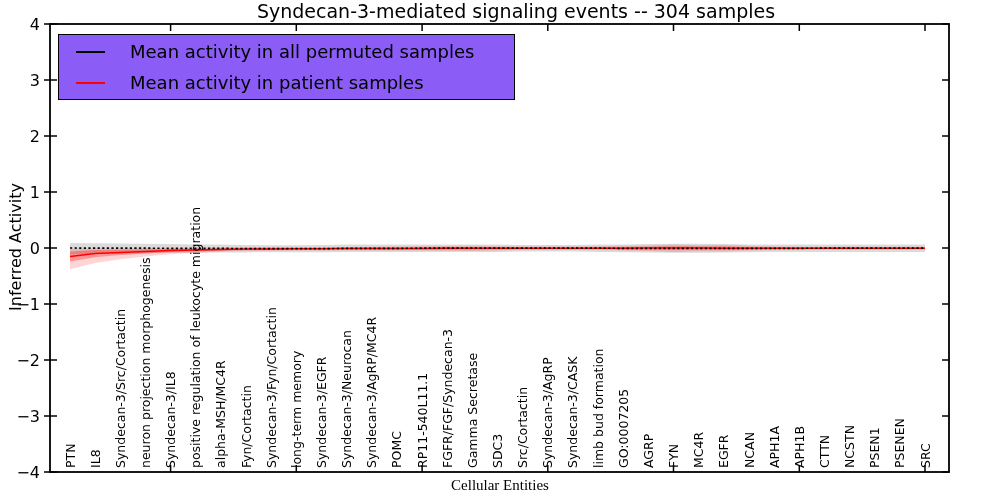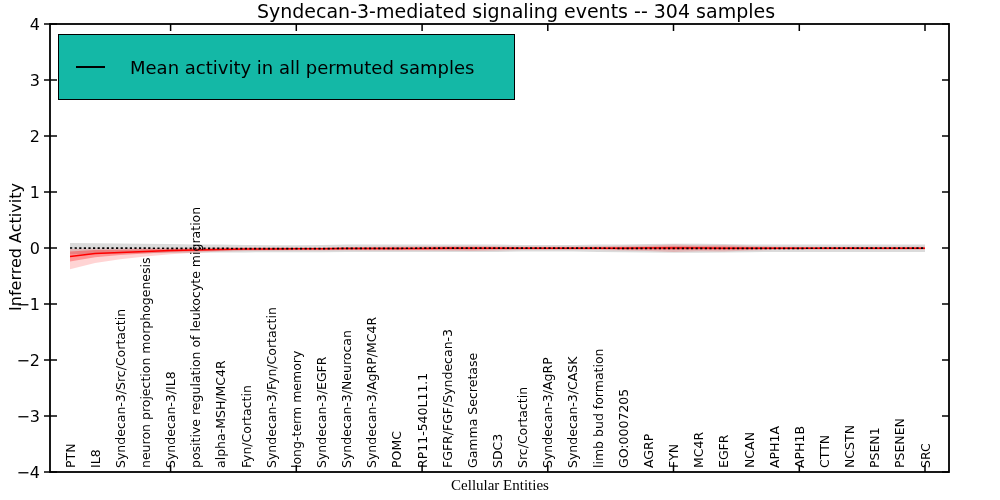--- a/index.html
+++ b/index.html
@@ -7,21 +7,21 @@
     width:1000px;height:500px;position:relative;overflow:hidden;
     background:#ffffff;font-family:"DejaVu Sans","Liberation Sans",sans-serif;color:#000;
   }
   #chart-title{
     position:absolute;top:0;left:16px;width:1000px;text-align:center;
     font-size:19px;line-height:22px;white-space:nowrap;
   }
   #plot-svg{position:absolute;top:0;left:0;}
   #legend{
     position:absolute;left:58px;top:34px;width:457px;height:66px;
-    background:#14b8a6;border:1.8px solid #000;box-sizing:border-box;
+    background:#8b5cf6;border:1.8px solid #000;box-sizing:border-box;
     display:flex;flex-direction:column;justify-content:center;gap:4px;
     padding-left:17px;z-index:3;
   }
   .legend-row{display:flex;align-items:center;gap:25px;height:27px;}
   .legend-line{width:29px;height:0;border-top:2px solid #000;flex:none;}
   .legend-label{font-size:18px;white-space:nowrap;}
   #ylabel{
     position:absolute;left:15px;top:247px;white-space:nowrap;font-size:16px;
     transform:translate(-50%,-50%) rotate(-90deg);
   }
@@ -119,16 +119,20 @@
     <text transform="translate(879.2,468) rotate(-90)" text-anchor="start" font-size="12.5" fill="#000">PSEN1</text>
     <text transform="translate(904.4,468) rotate(-90)" text-anchor="start" font-size="12.5" fill="#000">PSENEN</text>
     <text transform="translate(929.5,468) rotate(-90)" text-anchor="start" font-size="12.5" fill="#000">SRC</text>
   </svg>
 
 <div id="legend">
   <div class="legend-row">
     <span class="legend-line" style="border-top-color:#000000;"></span>
     <span class="legend-label">Mean activity in all permuted samples</span>
   </div>
+  <div class="legend-row">
+    <span class="legend-line" style="border-top-color:#ff0000;"></span>
+    <span class="legend-label">Mean activity in patient samples</span>
+  </div>
 </div>
 
 <div id="ylabel">Inferred Activity</div>
 <div id="xlabel">Cellular Entities</div>
 
 </body></html>

